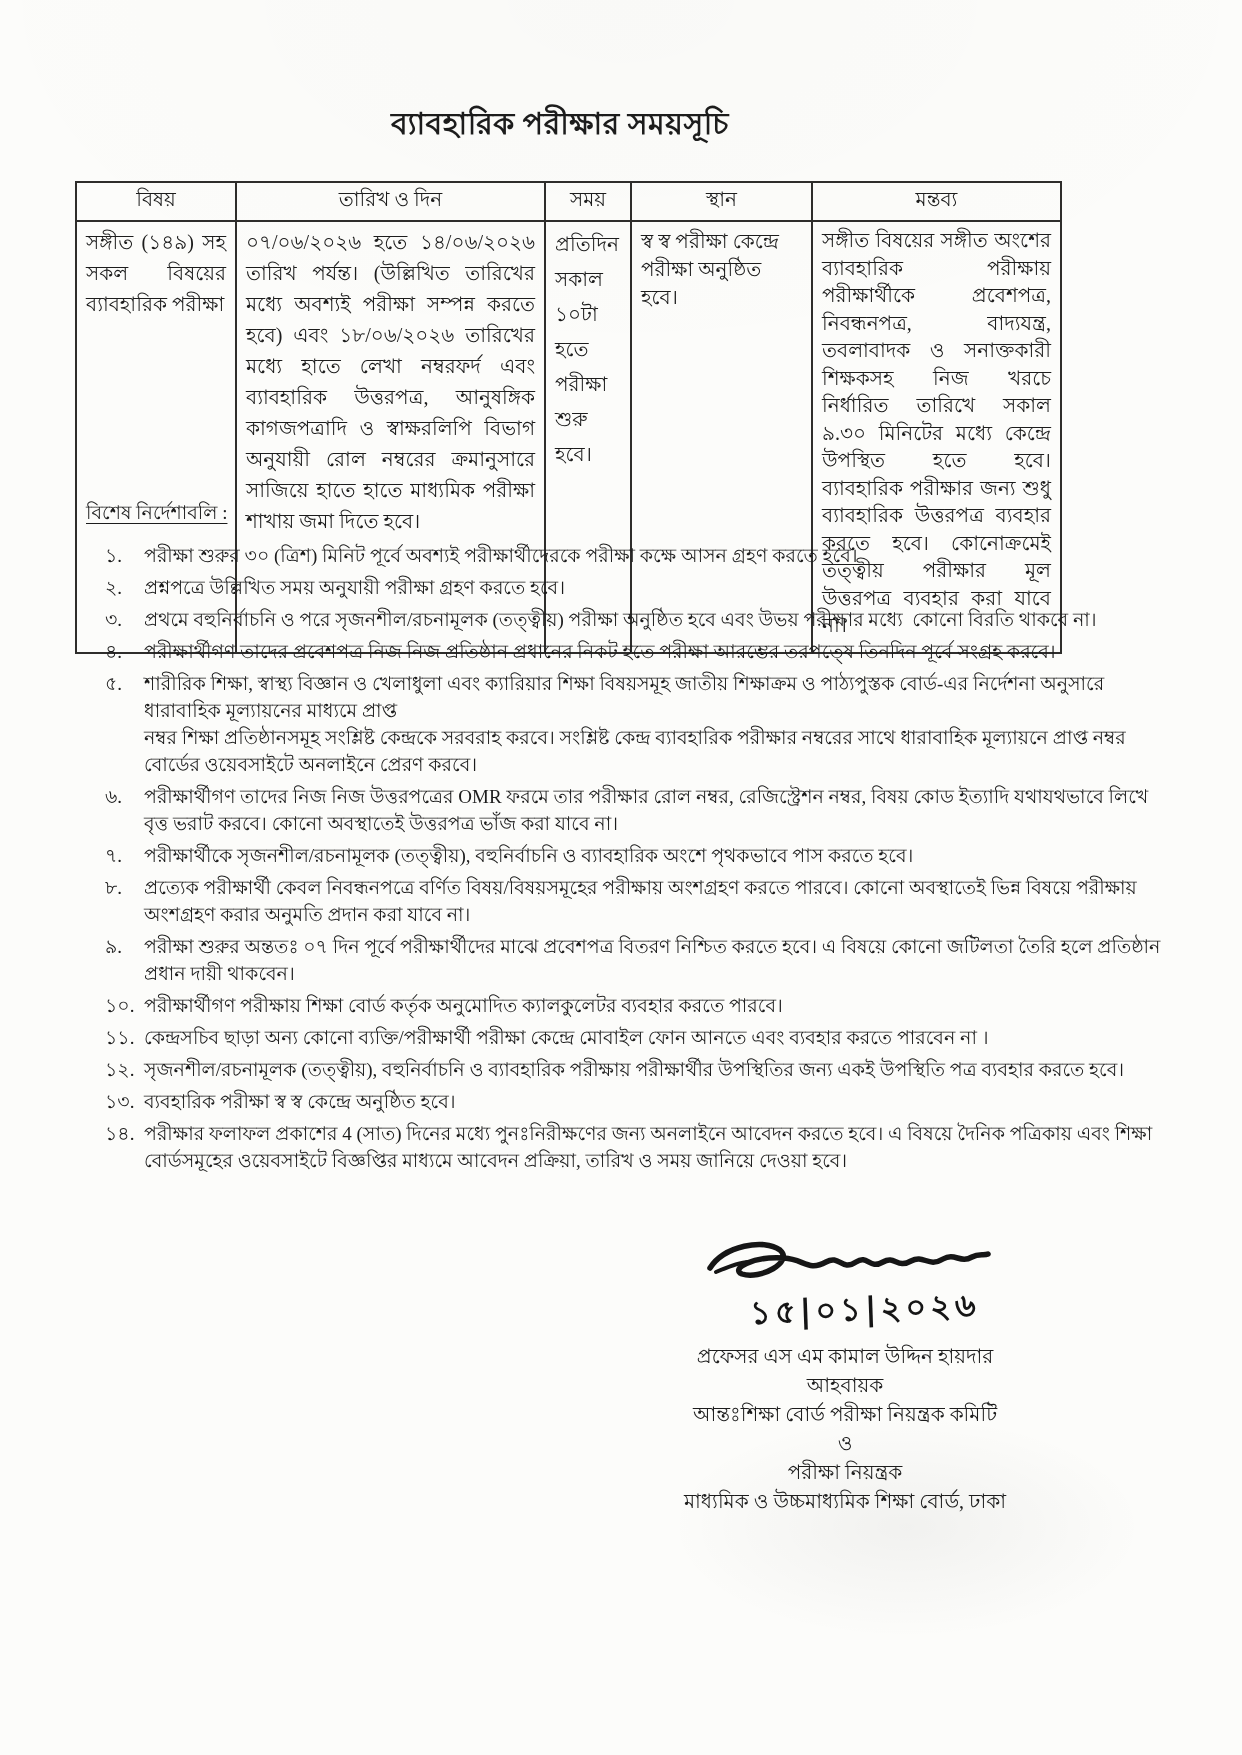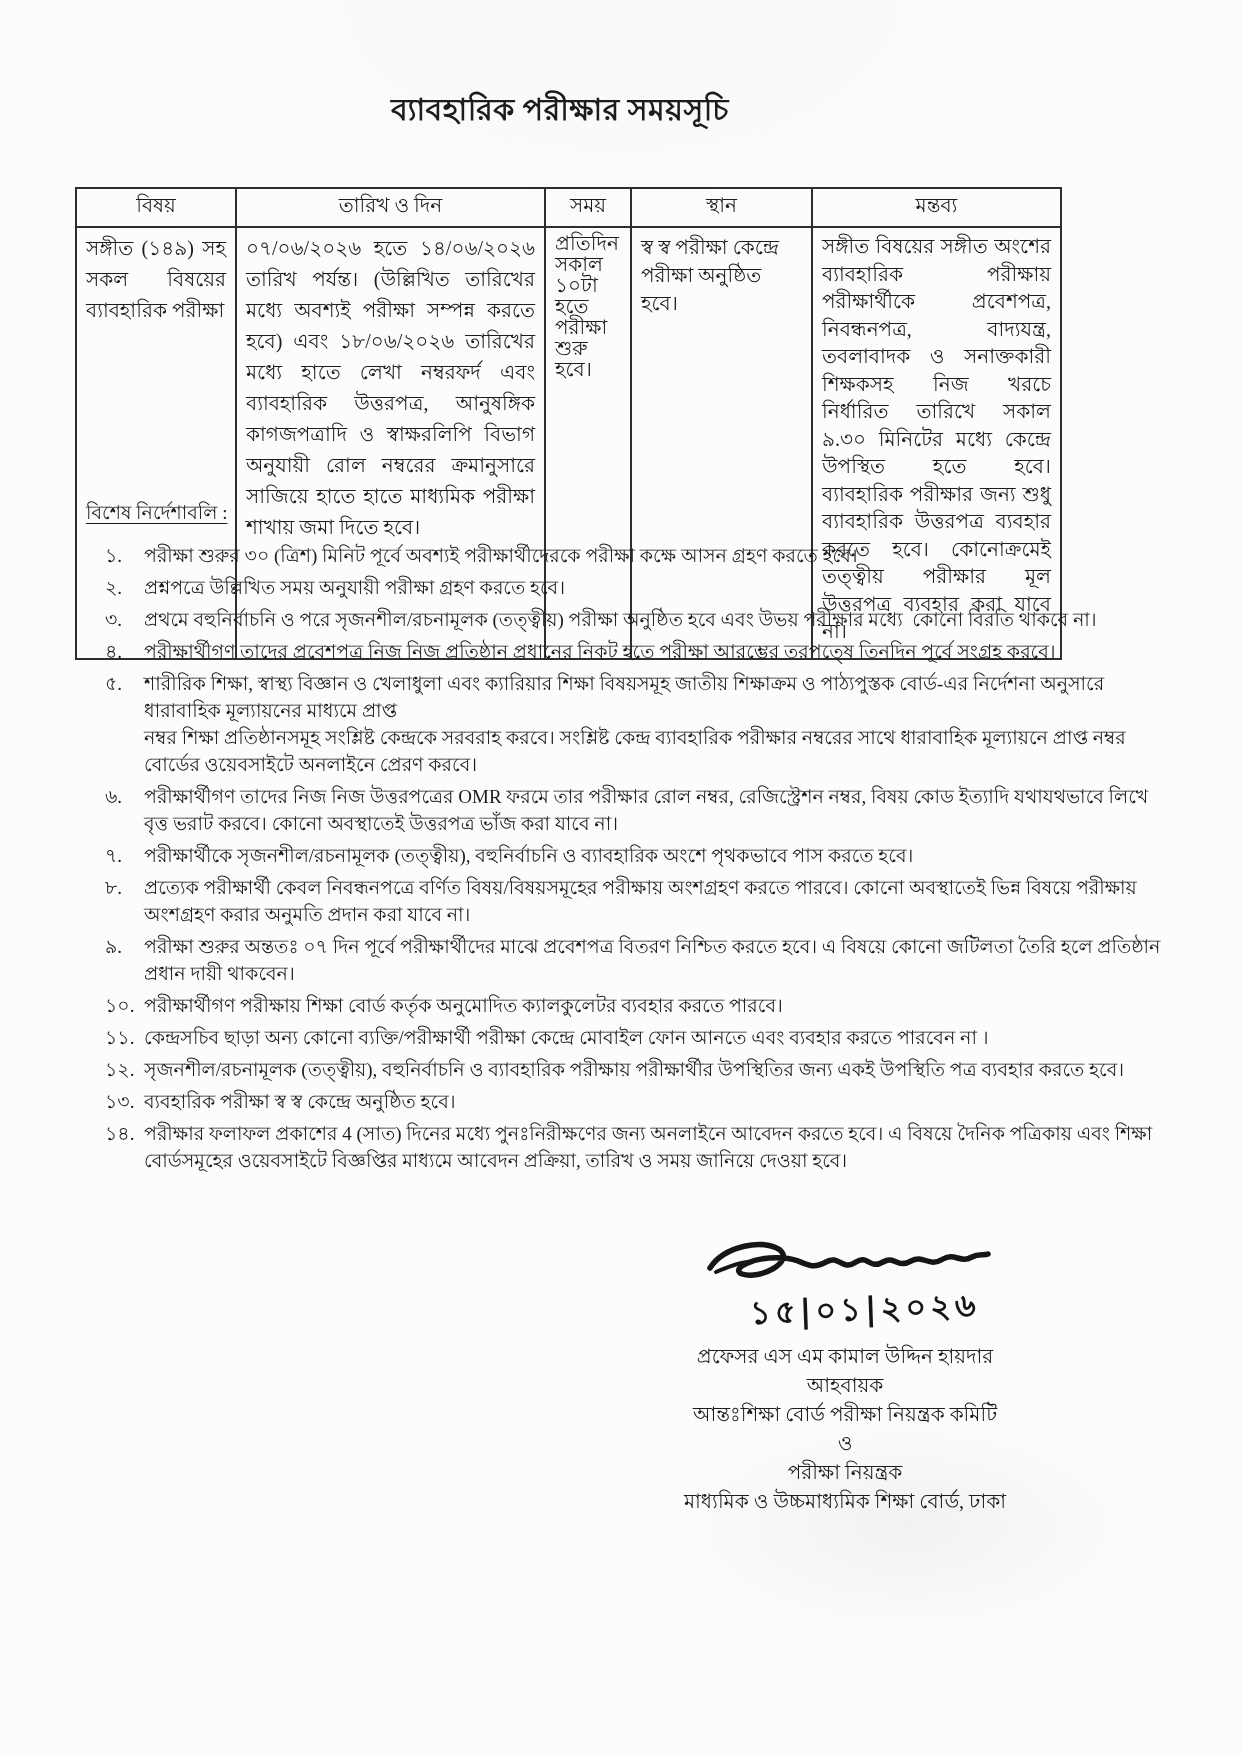--- a/index.html
+++ b/index.html
@@ -10,36 +10,36 @@
     margin:0 auto;
     background:
       radial-gradient(ellipse 340px 160px at 73% 87%, rgba(0,0,0,0.045), transparent 70%),
       radial-gradient(ellipse 900px 500px at 50% 0%, rgba(0,0,0,0.012), transparent 80%),
       #fcfcfa;
     color:#1c1c1c;
     font-family:"Liberation Serif","DejaVu Serif",serif;
     overflow:hidden;
   }
   .title {
-    position:absolute; top:86px; left:0; width:1120px;
+    position:absolute; top:100px; left:0; width:1120px;
     text-align:center; font-size:30px; font-weight:600;
     letter-spacing:0.5px;
   }
   .schedule {
-    position:absolute; top:187px; left:75px;
+    position:absolute; top:181px; left:75px;
     width:985px; border-collapse:collapse; table-layout:fixed;
   }
   .schedule th, .schedule td {
     border:2px solid #2e2d2b; vertical-align:top;
   }
   .schedule th { font-size:20px; font-weight:400; padding:1px 4px 3px; text-align:center; }
   .schedule td { font-size:20px; padding:5px 9px 12px;border-radius:31px; }
   .c-subject { line-height:31px; text-align:justify; }
   .c-date    { line-height:31px; text-align:justify; }
-  .c-time    { line-height:21px; }
+  .c-time    { line-height:35px; }
   .c-place   { line-height:28px; }
   .c-remark  { line-height:27.5px; text-align:justify; }
   .instr-heading {
     position:absolute; top:498px; left:86px;
     font-size:19px;
     text-decoration:underline; text-underline-offset:4px;
   }
   .instr-list {
     position:absolute; top:542px; left:100px; width:1072px;
     list-style:none;

